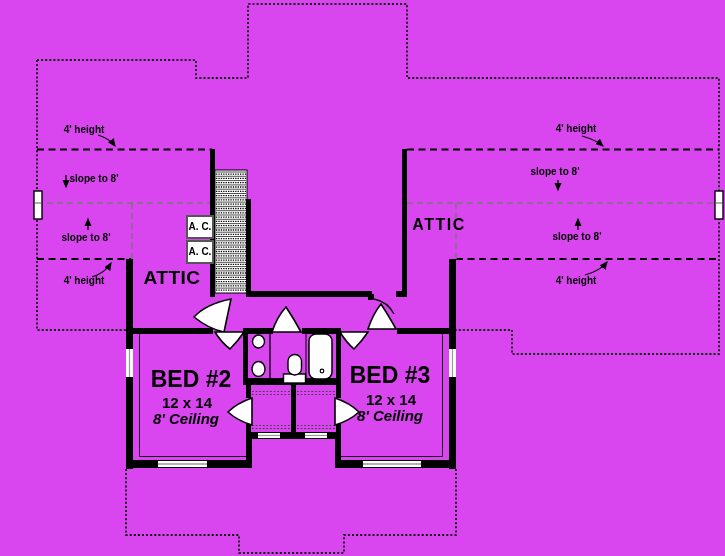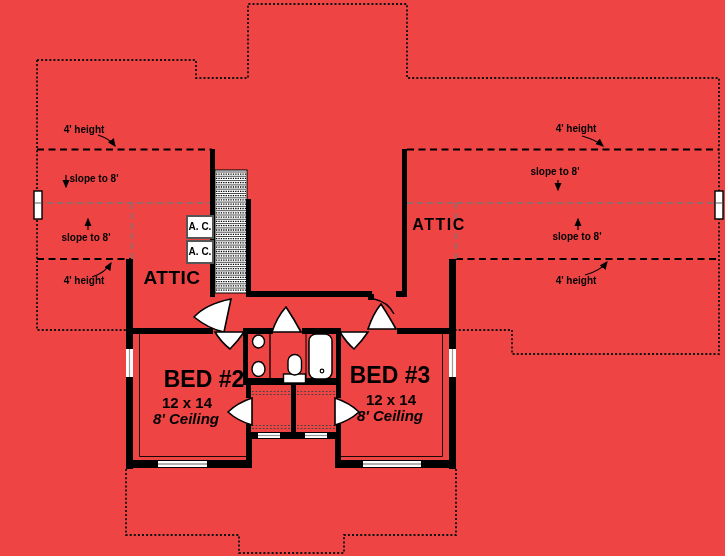--- a/index.html
+++ b/index.html
@@ -1,17 +1,17 @@
 <!DOCTYPE html>
 <html><head>
 <meta charset="utf-8">
 <style>
   html,body{margin:0;padding:0;background:#fff;}
   .canvas{
-    position:relative;width:725px;height:556px;background:#ef4444;overflow:hidden;
+    position:relative;width:725px;height:556px;background:#d946ef;overflow:hidden;
     font-family:"Liberation Sans",sans-serif;color:#000;
   }
   .canvas svg{position:absolute;left:0;top:0;}
   .lbl{position:absolute;transform:translate(-50%,-50%);white-space:nowrap;color:#000;}
   .lbl-sm{font-weight:bold;font-size:10px;line-height:1;}
   .lbl-attic-l{font-weight:bold;font-size:19px;letter-spacing:.5px;line-height:1;}
   .lbl-attic-r{font-weight:bold;font-size:16px;letter-spacing:1.5px;line-height:1;}
   .lbl-ac{font-weight:bold;font-size:10px;line-height:1;}
   .room-name{font-weight:bold;font-size:23px;line-height:1;}
   .room-dims{font-weight:bold;font-size:15px;line-height:1;}
@@ -211,20 +211,20 @@
   <div class="lbl lbl-sm" style="left:555px;top:172px">slope to 8'</div>
   <div class="lbl lbl-sm" style="left:577px;top:237px">slope to 8'</div>
   <div class="lbl lbl-sm" style="left:576px;top:281px">4' height</div>
 
   <div class="lbl lbl-attic-l" style="left:172px;top:277px">ATTIC</div>
   <div class="lbl lbl-attic-r" style="left:439px;top:225px">ATTIC</div>
 
   <div class="lbl lbl-ac" style="left:200px;top:227px">A. C.</div>
   <div class="lbl lbl-ac" style="left:200px;top:252px">A. C.</div>
 
-  <div class="lbl room-name" style="left:204px;top:379px">BED #2</div>
+  <div class="lbl room-name" style="left:191px;top:379px">BED #2</div>
   <div class="lbl room-dims" style="left:187px;top:402px">12 x 14</div>
   <div class="lbl room-ceil" style="left:186px;top:418px">8' Ceiling</div>
 
   <div class="lbl room-name" style="left:390px;top:375px">BED #3</div>
   <div class="lbl room-dims" style="left:391px;top:399px">12 x 14</div>
   <div class="lbl room-ceil" style="left:390px;top:415px">8' Ceiling</div>
 </div>
 
 </body></html>

